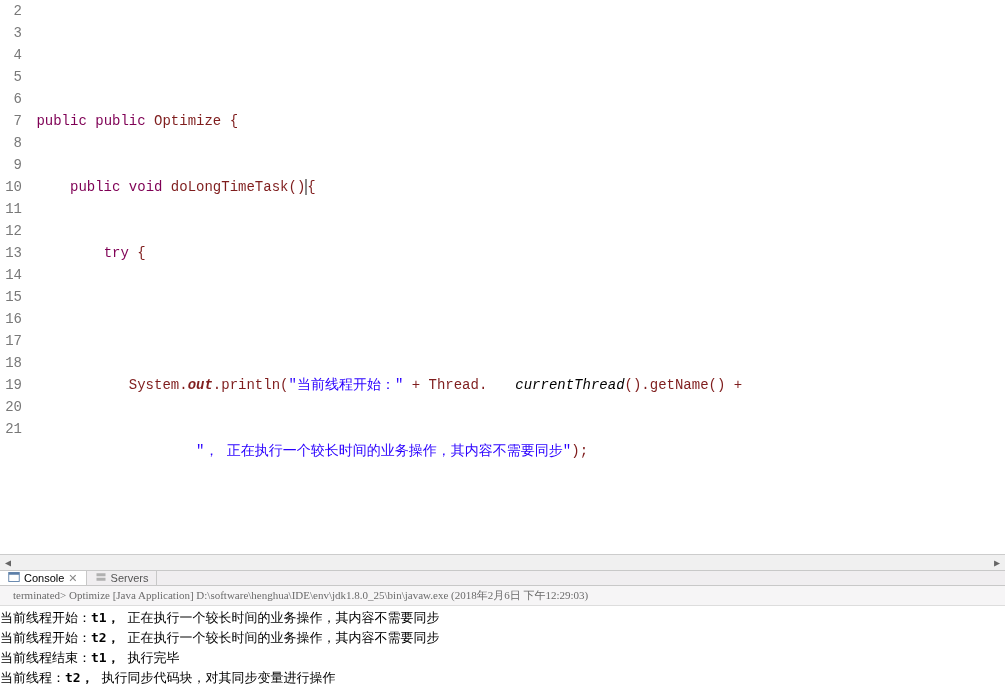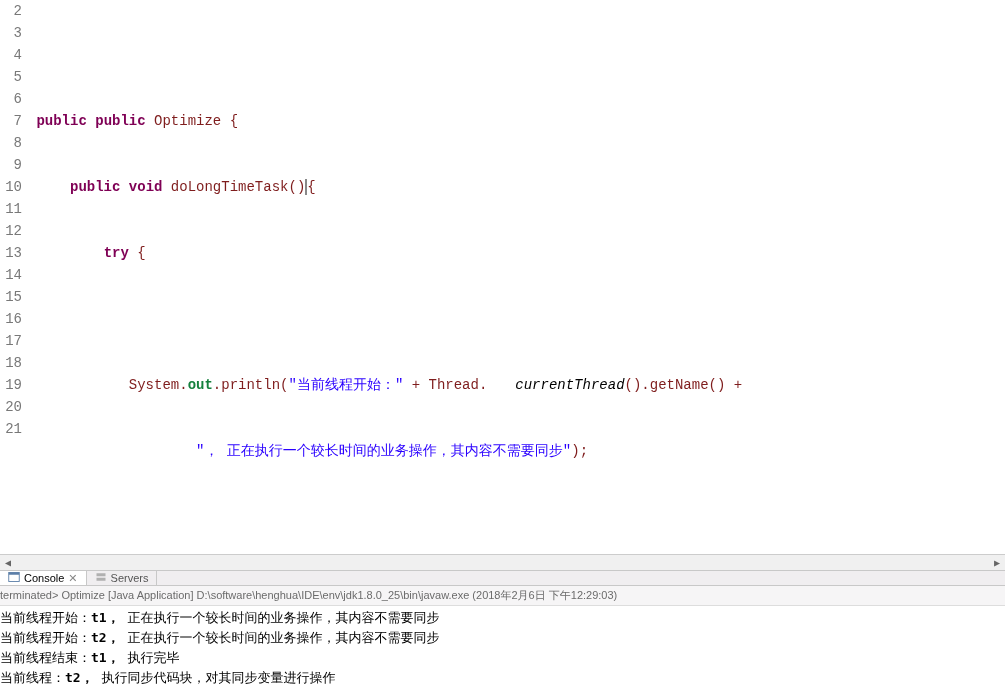--- a/index.html
+++ b/index.html
@@ -30,22 +30,22 @@
     width: 28px;
   }
   .gutter div { height: 22px; }
   .code {
     flex: 1;
     line-height: 22px;
     white-space: pre;
     overflow: hidden;
   }
   .code-line { height: 22px; }
-  .kw { color: #7F0055; font-weight: bold; }
-  .field { color: #15803d; font-weight: bold; }
+  .kw { color: #7F0055; font-weight: normal; }
+  .field { color: #7f1d1d; font-weight: bold; font-style: italic; }
   .method-i { font-style: italic; margin-left: 28px; }
   .str { color: #2A00FF; }
   .plain { color: #7f1d1d; }
   .cursor-box {
     display: inline-block;
     border: 1px solid #888;
     height: 16px;
     vertical-align: middle;
     width: 1px;
   }
@@ -81,23 +81,23 @@
     padding: 0 8px;
     border-right: 1px solid #c8c8c8;
     background: #fff;
   }
   .tab.inactive { background: #f0eef0; color: #555; }
   .tab svg { width: 12px; height: 12px; }
   .close-x { color: #888; font-size: 11px; }
   .console-header {
     background: #f6f5f6;
     color: #6b6b6b;
-    font-family: Liberation Sans, sans-serif;
+    font-family: Liberation Serif, serif;
     font-size: 11px;
-    padding: 2px 0;
+    padding: 2px 13px;
     border-bottom: 1px solid #ddd;
   }
   .console {
     background: #fff;
     font-family: "Microsoft YaHei", Consolas, monospace;
     font-size: 13px;
     line-height: 20px;
     padding: 2px 16px 2px 0;
     color: #000;
   }

